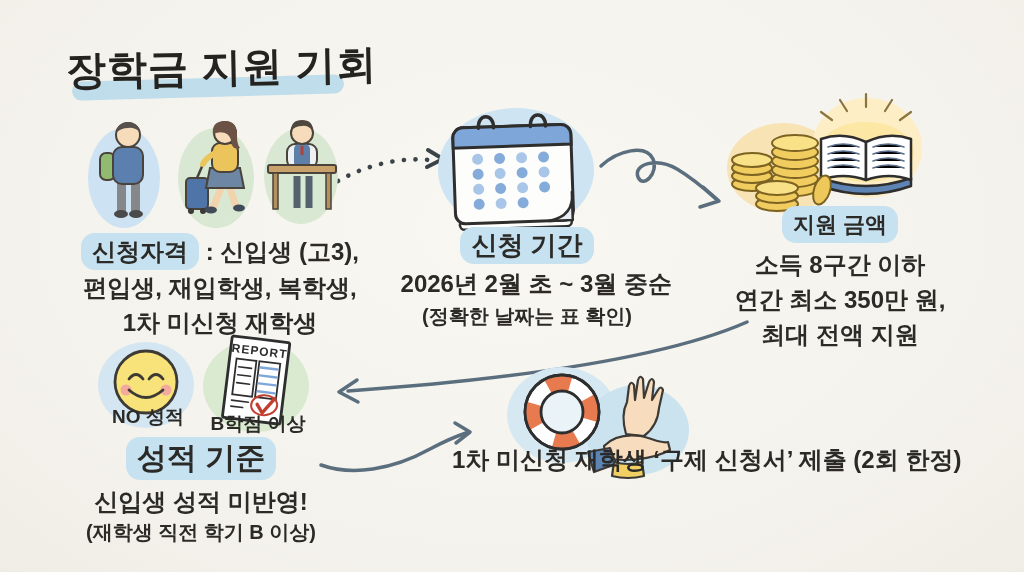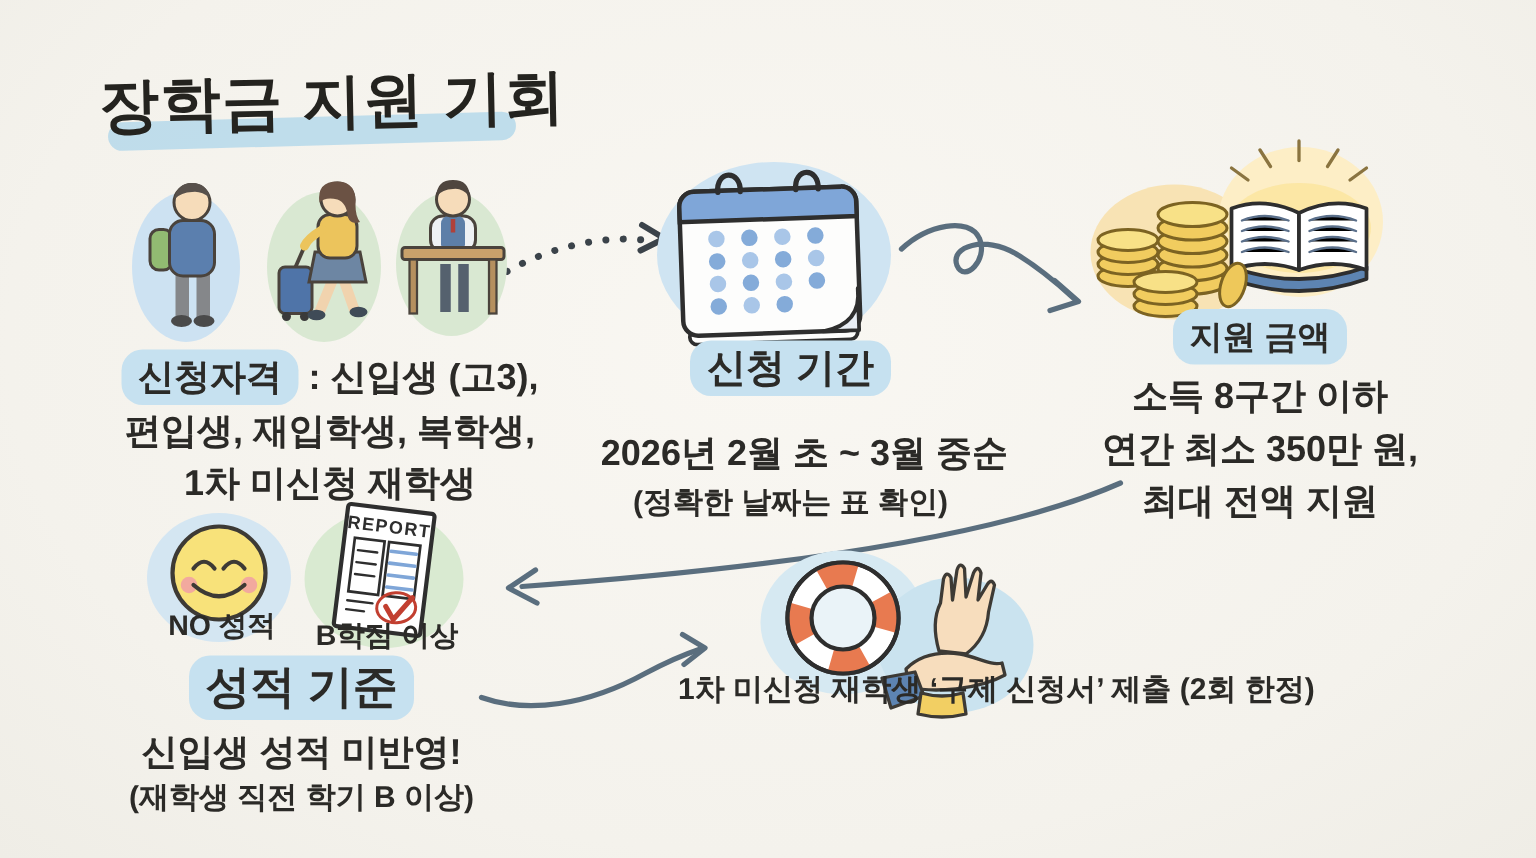--- a/index.html
+++ b/index.html
@@ -18,32 +18,32 @@
   .page-title {
     position:absolute; left:66px; top:40px; font-size:40px; font-weight:800;
     letter-spacing:1px; transform:rotate(-1.2deg); color:#24231f;
   }
   .tb { position:absolute; text-align:center; font-weight:700; }
   .hl {
     background:#c6e1f0; border-radius:14px; padding:1px 11px; display:inline-block;
   }
   .eligibility-text { left:52px; top:233px; width:336px; font-size:24px; line-height:35px; }
   .period-text     { left:382px; top:227px; width:290px; }
-  .period-text .head  { font-size:26px; margin-bottom:22px; }
+  .period-text .head  { font-size:26px; margin-bottom:3px; }
   .period-text .big   { font-size:24px; line-height:34px;text-align:right; }
   .period-text .small { font-size:20px; line-height:30px; }
   .amount-text { left:712px; top:206px; width:256px; font-size:24px; line-height:35px; }
   .amount-text .head { font-size:22px; margin-bottom:4px; }
   .grades-text { left:60px; top:437px; width:282px; }
   .grades-text .head  { font-size:30px; margin-bottom:5px; }
   .grades-text .big   { font-size:24px; line-height:33px; }
   .grades-text .small { font-size:20px; line-height:29px; }
   .relief-text { left:452px; top:444px; width:560px; text-align:left; }
   .relief-text .head { font-size:26px; margin-bottom:8px; margin-left:2px; }
-  .relief-text .big  { font-size:20px; line-height:32px; }
+  .relief-text .big  { font-size:24px; line-height:32px; }
   .icon-label { position:absolute; font-size:19px; font-weight:700; text-align:center; }
   .label-no { left:98px;  top:404px; width:100px; }
   .label-b  { left:202px; top:411px; width:112px; }
   .abs { position:absolute; }
   svg text { font-family:"Liberation Sans","DejaVu Sans",sans-serif; }
 </style>
 </head>
 <body>
 
 <div class="canvas">

